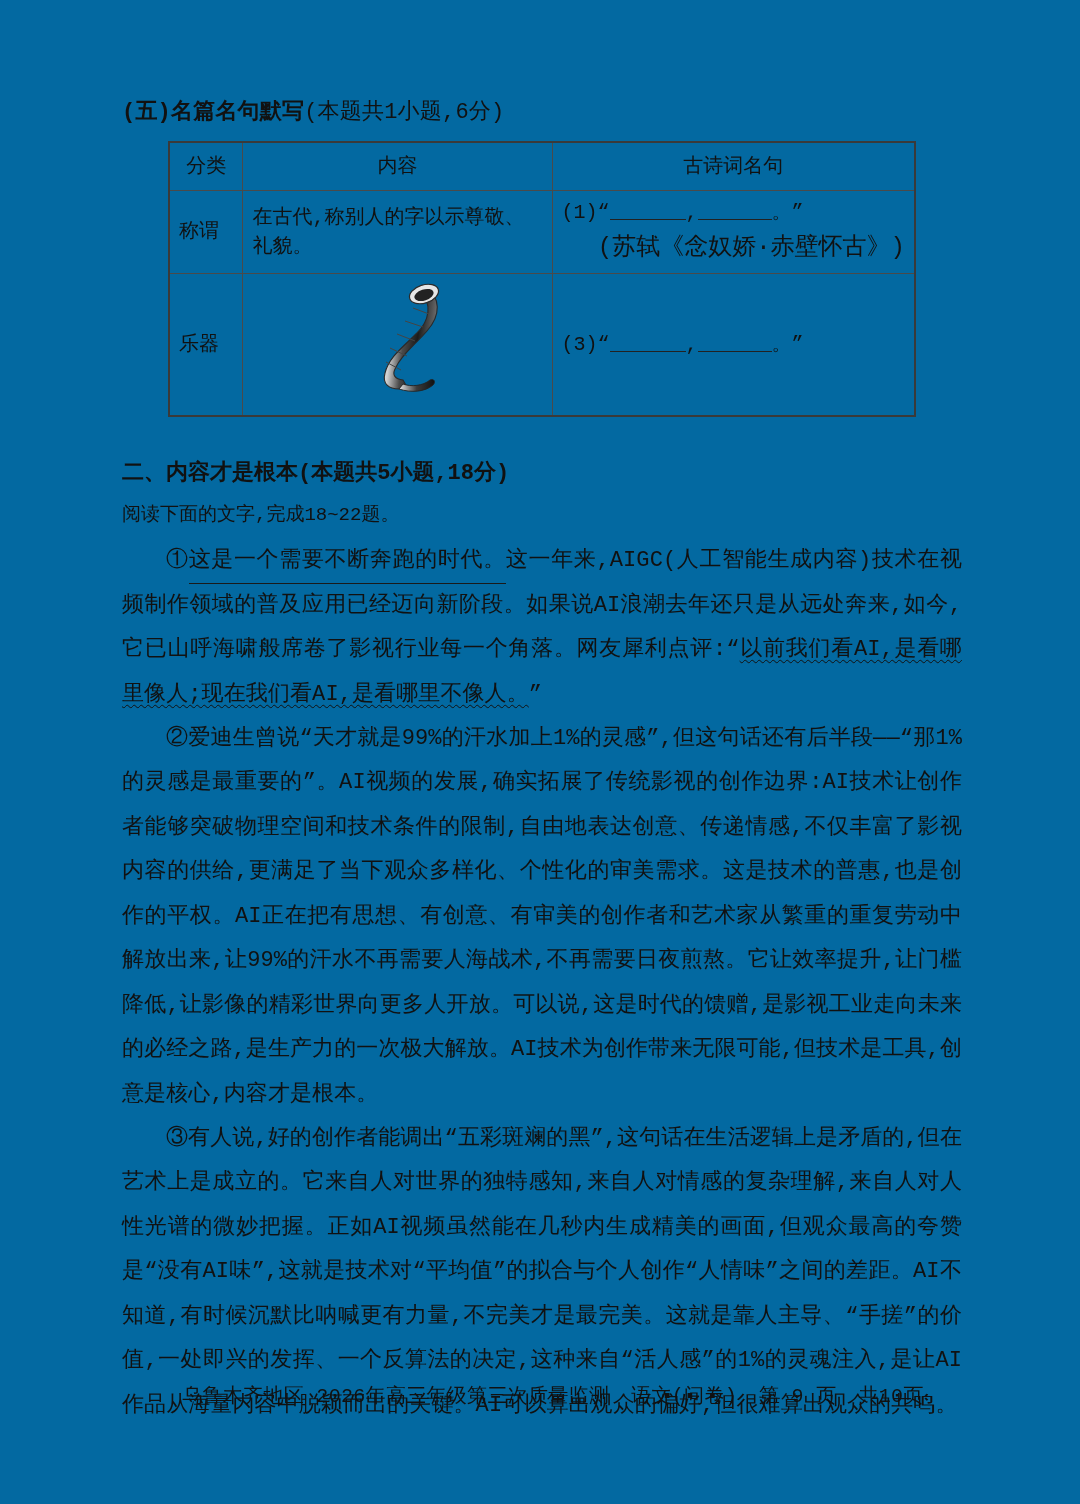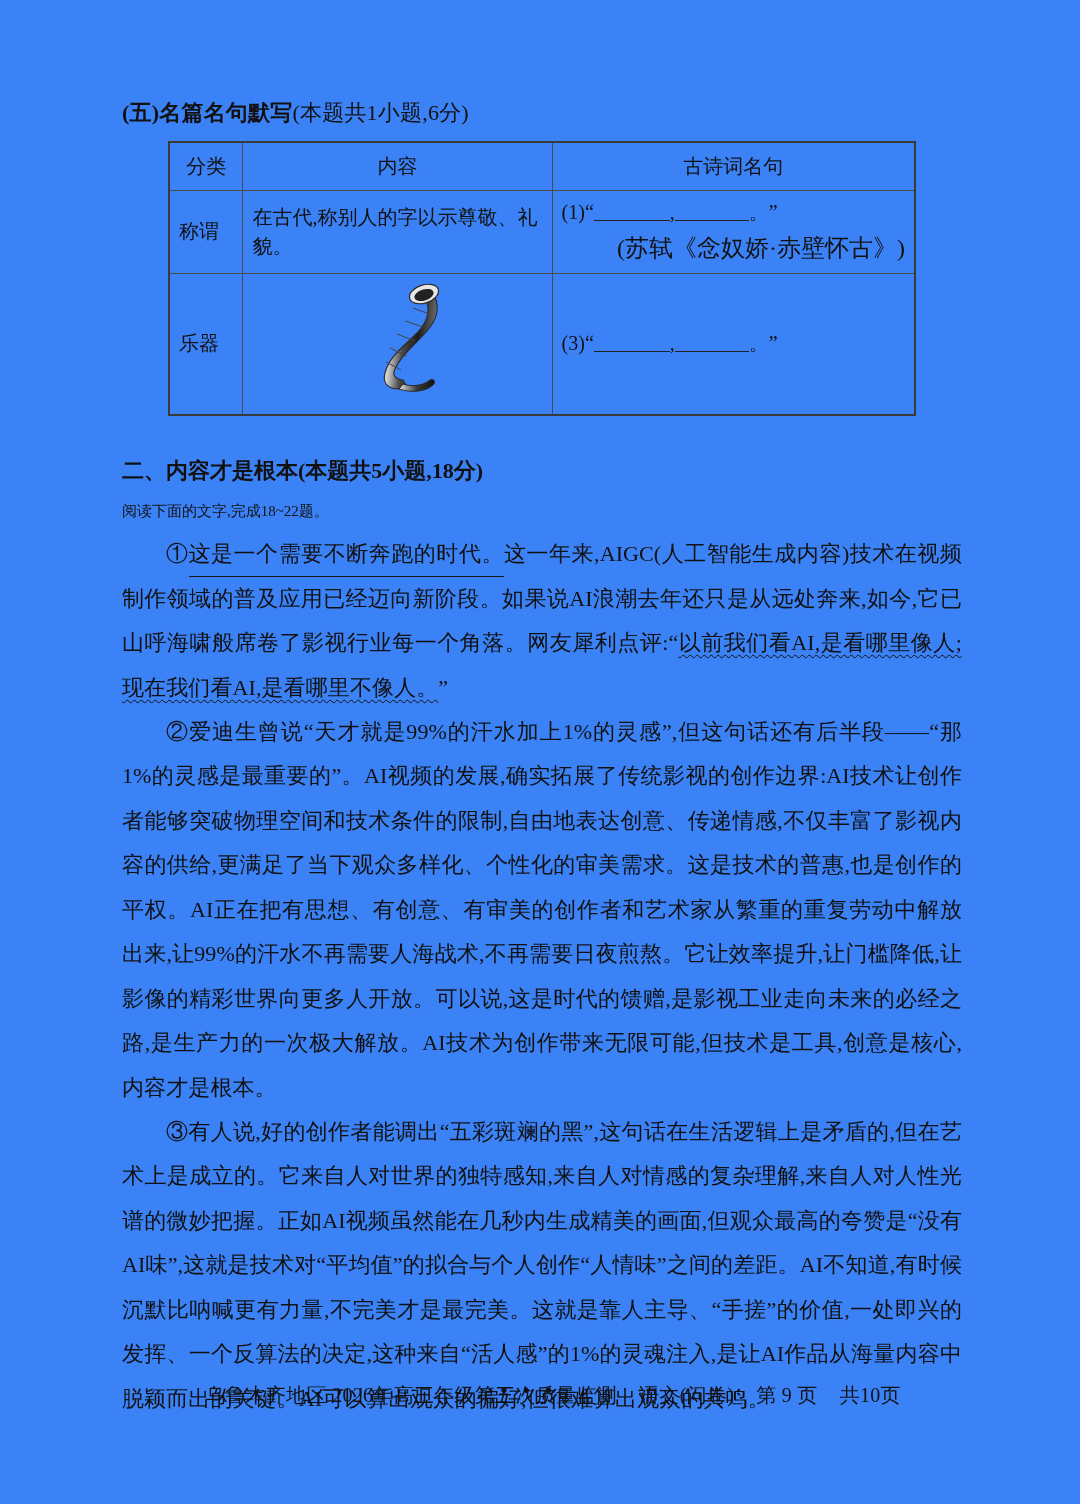--- a/index.html
+++ b/index.html
@@ -8,23 +8,24 @@
     background: #ffffff;
   }
   body {
     font-family: "Liberation Serif", "DejaVu Serif", serif;
     color: #111111;
   }
   .page {
     position: relative;
     width: 1080px;
     height: 1504px;
-    background: #3b82f6;
+    background: #0369a1;
     overflow: hidden;
     box-sizing: border-box;
+    font-family: Liberation Mono, monospace;
   }
   .sheet {
     position: absolute;
     left: 122px;
     top: 96px;
     width: 840px;
   }
 
   
   .sec-head {
@@ -98,21 +99,21 @@
   }
   td.tall { height: 128px; }
 
   
   .ch-head {
     font-size: 22px;
     font-weight: bold;
     margin: 40px 0 14px 0;
   }
   .lead {
-    font-size: 15px;
+    font-size: 19px;
     margin: 0 0 10px 0;
     line-height: 1.5;
   }
   p.body {
     font-size: 22px;
     line-height: 2.02;
     margin: 0;
     text-align: justify;
     text-justify: inter-ideograph;
     text-indent: 2em;

